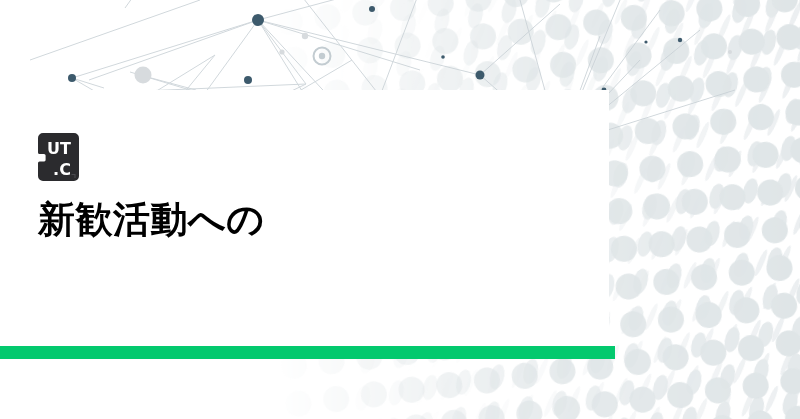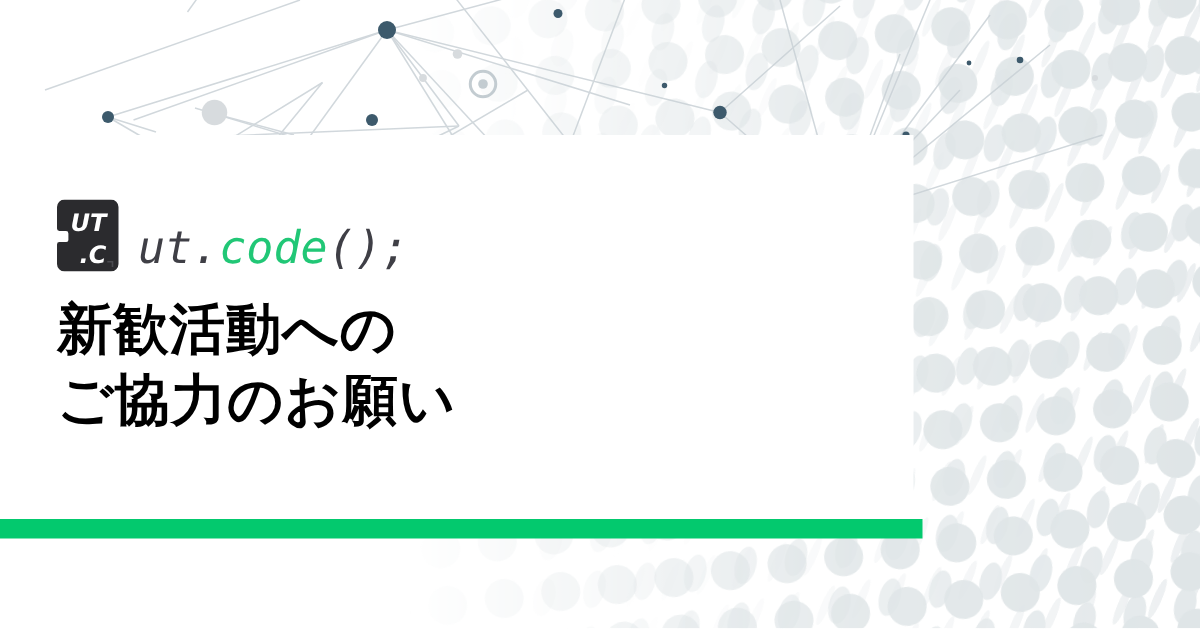--- a/index.html
+++ b/index.html
@@ -43,23 +43,22 @@
     width: 615px;
     height: 13px;
   }
 
   
   #brand-row {
     position: absolute;
     left: 38px;
     top: 133px;
     display: flex;
-    align-items: flex-end;
+    align-items: flex-start;
     gap: 12px;
-    font-style: italic;
   }
   #brand-mark {
     position: relative;
     width: 42px;
     height: 48px;
     flex: 0 0 auto;
   }
   #brand-wordmark {
     font-family: "DejaVu Sans Mono", "Liberation Mono", monospace;
     font-size: 30px;
@@ -207,23 +206,19 @@
         <path d="M5,0 H36 A5,5 0 0 1 41,5 V43 A5,5 0 0 1 36,48 H5
                  A5,5 0 0 1 0,43 V30 A1.6,1.6 0 0 1 1.6,28.4 H6.2
                  A1.4,1.4 0 0 0 7.6,27 V22.6 A1.6,1.6 0 0 0 6,21 H1.6
                  A1.6,1.6 0 0 1 0,19.4 V5 A5,5 0 0 1 5,0 Z" fill="#2b2b2e"></path>
         <text x="21" y="21" text-anchor="middle" font-family="DejaVu Sans, Liberation Sans, sans-serif" font-size="16" font-weight="600" fill="#ffffff">UT</text>
         <text x="24" y="42" text-anchor="middle" font-family="DejaVu Sans, Liberation Sans, sans-serif" font-size="16" font-weight="600" fill="#ffffff">.C</text>
         <path d="M33.5,41.5 h3.5 v3.5" fill="none" stroke="#4a4a4f" stroke-width="1.1"></path>
       </svg>
     </div>
 
-    <div id="brand-wordmark">
-      <span class="seg-dark" style="color: rgb(63, 63, 70);">ut.</span><span class="seg-green" style="color: rgb(33, 199, 118);">code</span><span class="seg-dark" style="color: rgb(63, 63, 70);">();</span>
-    </div>
   </div>
 
   <div id="headline" style="color: rgb(0, 0, 0);">
     <span class="hl-line">新歓活動への</span>
-    <span class="hl-line">ご協力のお願い</span>
   </div>
 
 </div>
 
 </body></html>

